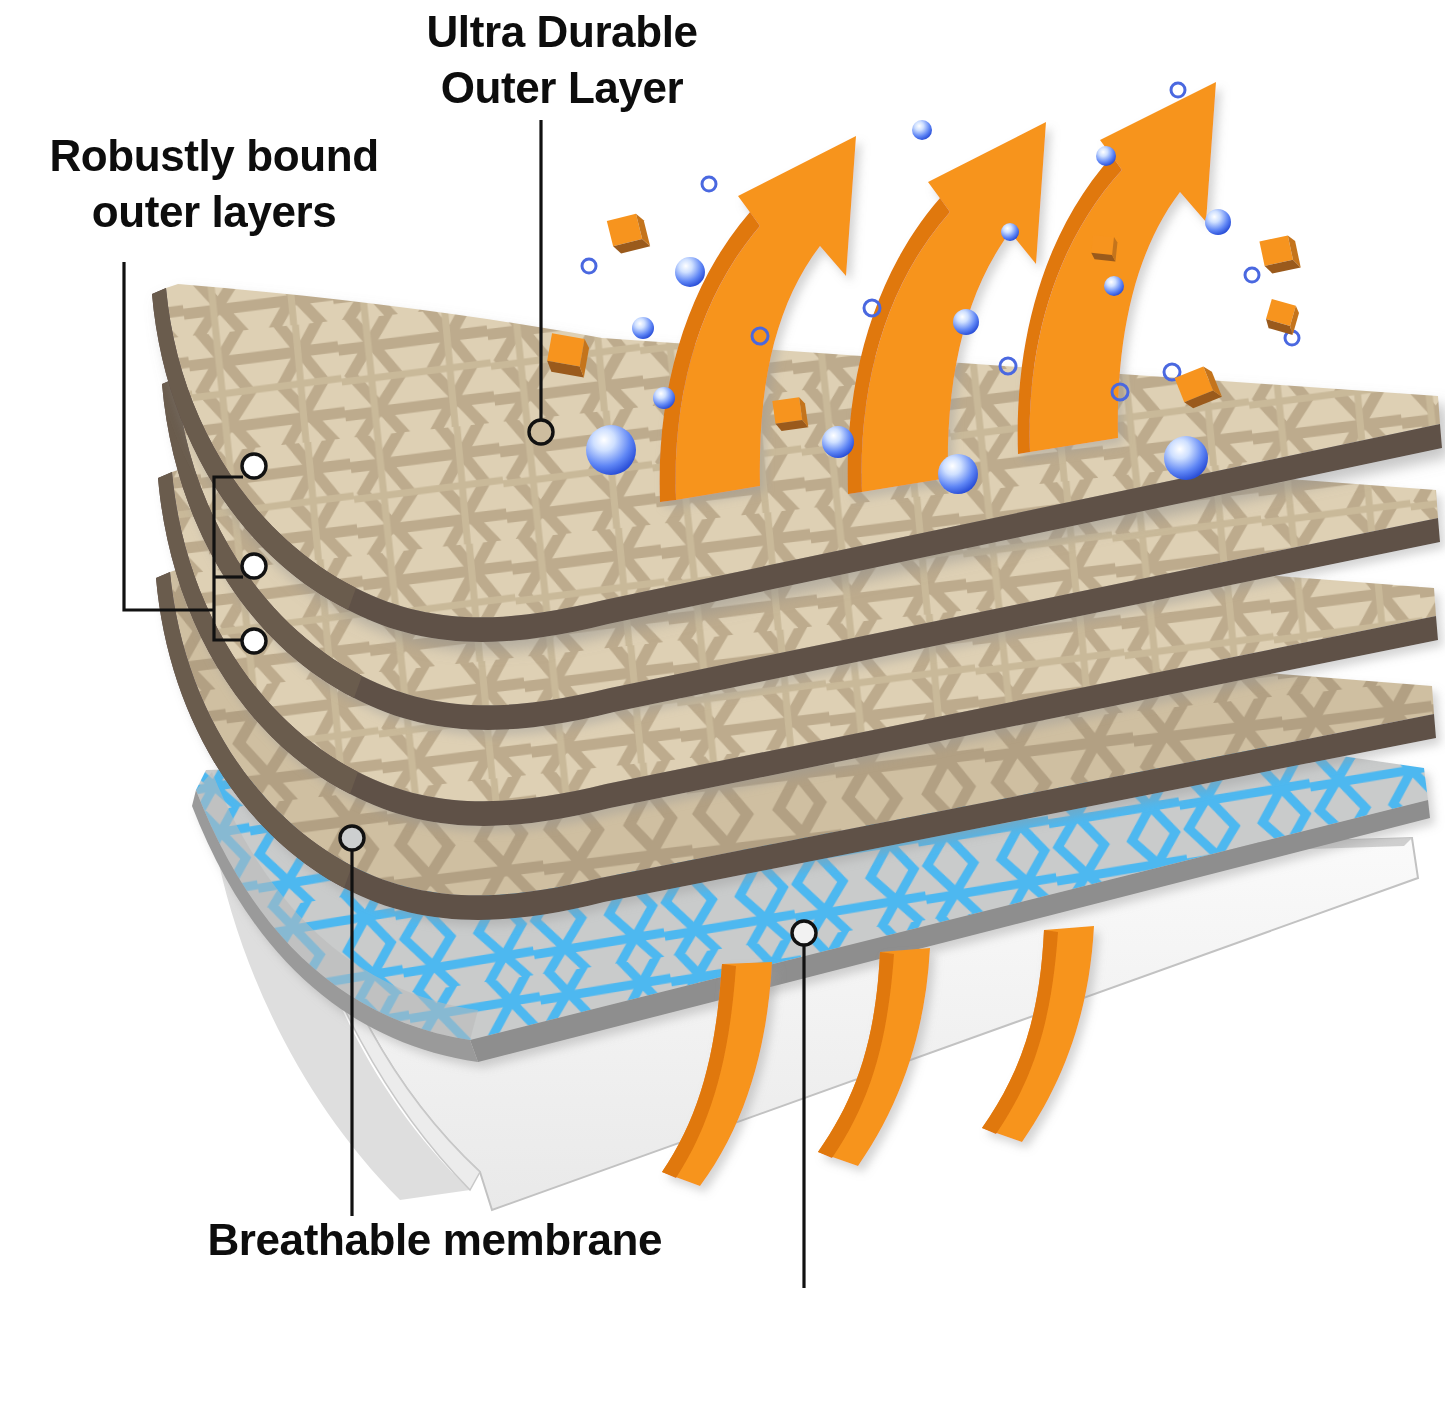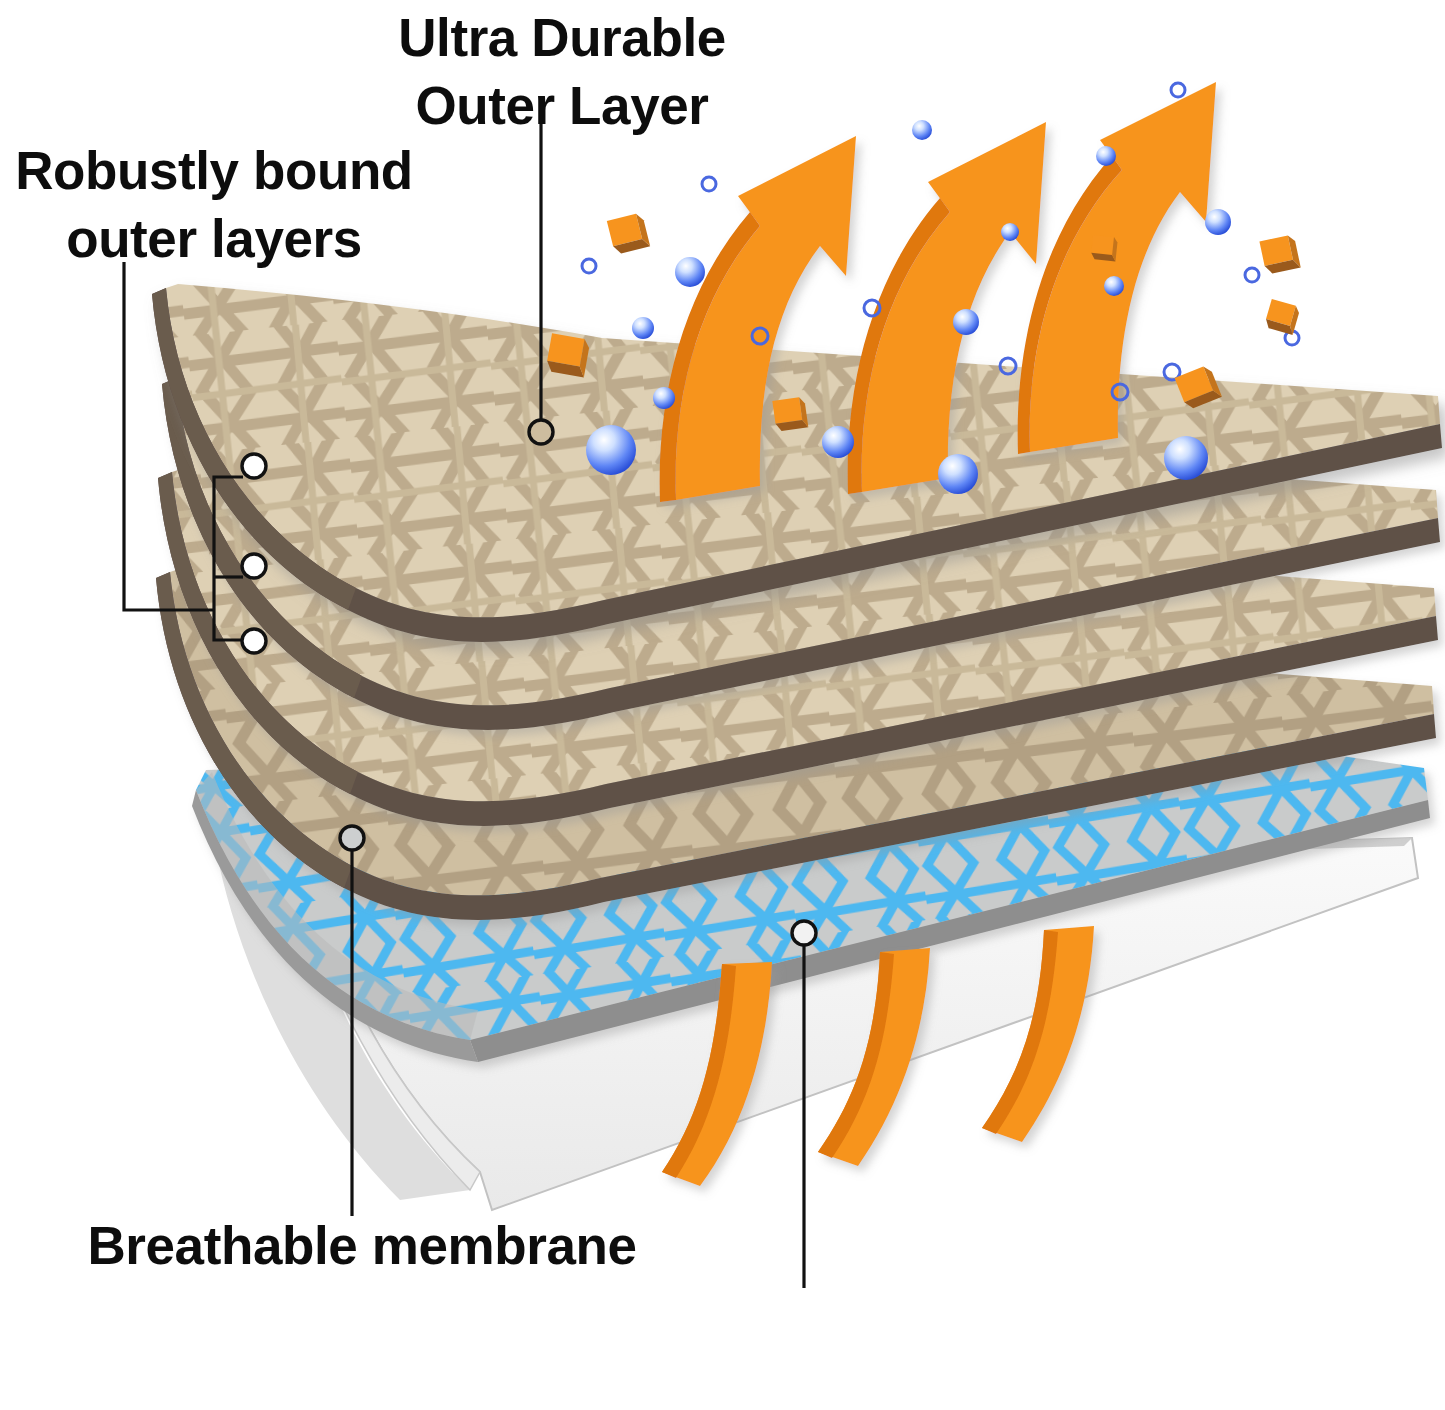--- a/index.html
+++ b/index.html
@@ -13,29 +13,29 @@
     width: 1445px;
     height: 1410px;
     background: #ffffff;
     overflow: hidden;
     font-family: "Liberation Sans", "DejaVu Sans", sans-serif;
   }
   .label {
     position: absolute;
     color: #0d0d0d;
     font-weight: bold;
-    font-size: 53px;
+    font-size: 44px;
     line-height: 1.28;
     letter-spacing: -0.4px;
     white-space: pre-line;
     user-select: none;
   }
   #label-outer      { left: 372px; top: 4px;    width: 380px; text-align: center; }
-  #label-robust     { left: 4px;   top: 128px;  width: 420px; text-align: center; margin-top: 9px; }
-  #label-membrane   { left: 62px;  top: 1212px; width: 600px; text-align: center; }
+  #label-robust     { left: 4px;   top: 128px;  width: 420px; text-align: center; }
+  #label-membrane   { left: 62px;  top: 1212px; width: 600px; text-align: right; }
   #label-scratch    { left: 600px; top: 1288px; width: 420px; text-align: center; }
 
   #svg-main {
     position: absolute;
     left: 0; top: 0;
     width: 1445px;
     height: 1410px;
   }
 </style>
 </head>

